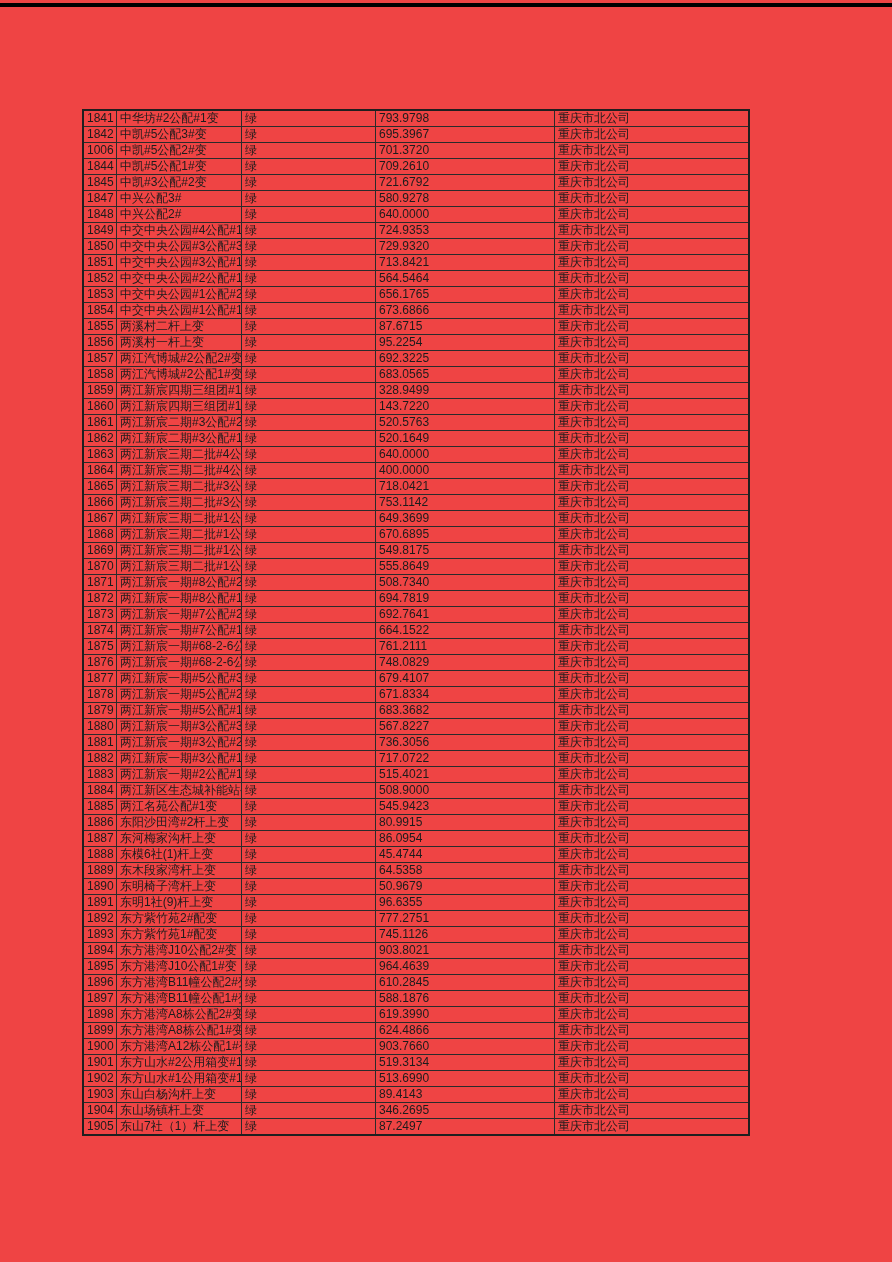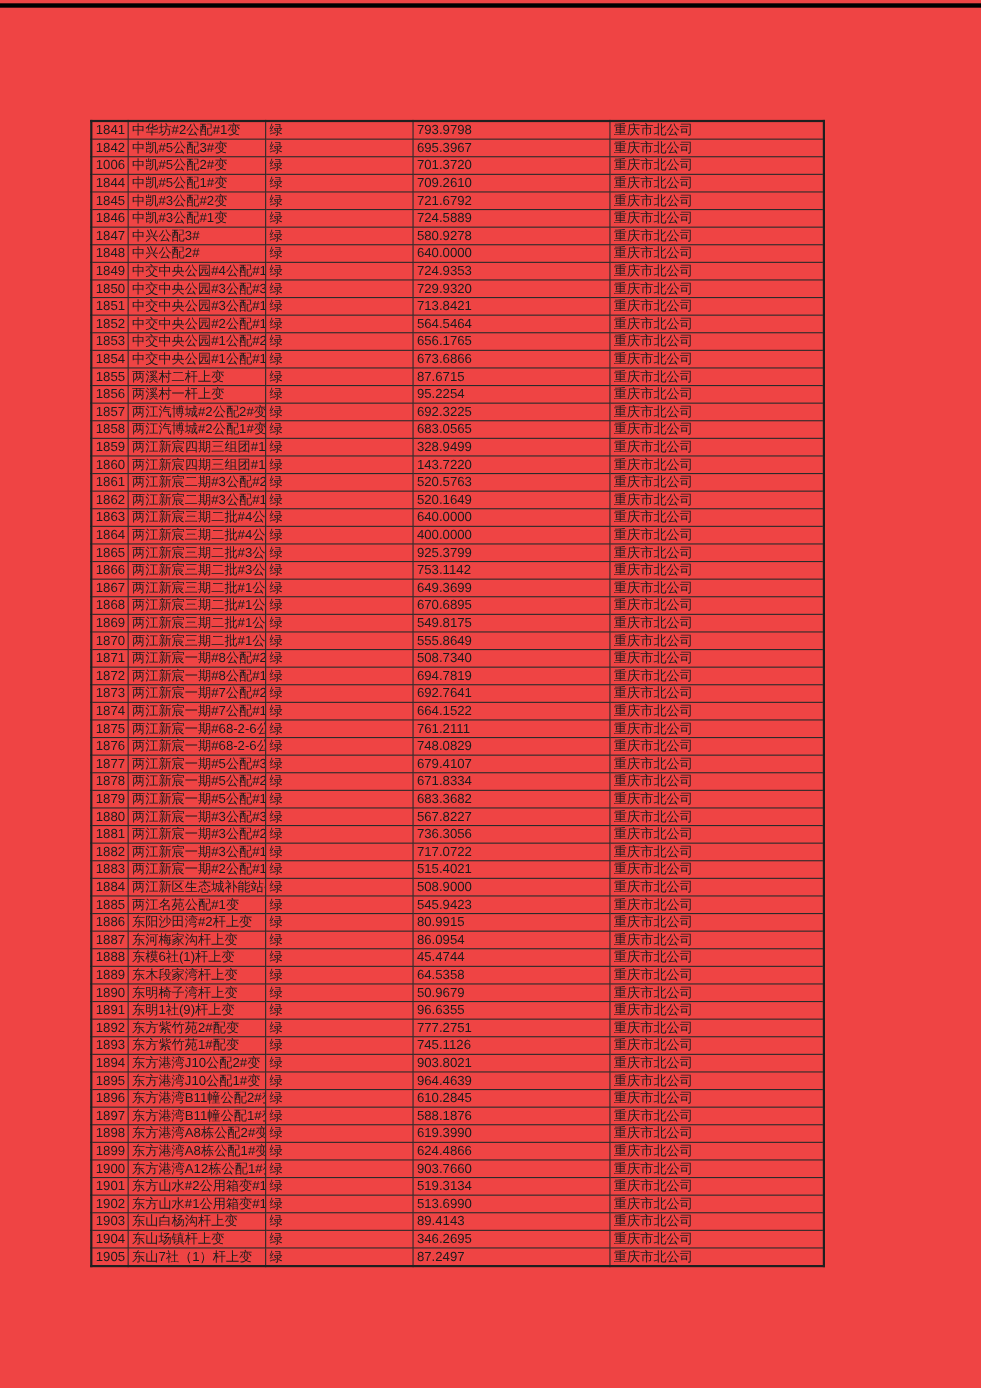--- a/index.html
+++ b/index.html
@@ -83,27 +83,20 @@
           <td class="col-company">重庆市北公司</td>
         </tr>
         <tr>
           <td class="col-id">1845</td>
           <td class="col-name">中凯#3公配#2变</td>
           <td class="col-status">绿</td>
           <td class="col-value">721.6792</td>
           <td class="col-company">重庆市北公司</td>
         </tr>
         <tr>
-          <td class="col-id">1846</td>
-          <td class="col-name">中凯#3公配#1变</td>
-          <td class="col-status">绿</td>
-          <td class="col-value">724.5889</td>
-          <td class="col-company">重庆市北公司</td>
-        </tr>
-        <tr>
           <td class="col-id">1847</td>
           <td class="col-name">中兴公配3#</td>
           <td class="col-status">绿</td>
           <td class="col-value">580.9278</td>
           <td class="col-company">重庆市北公司</td>
         </tr>
         <tr>
           <td class="col-id">1848</td>
           <td class="col-name">中兴公配2#</td>
           <td class="col-status">绿</td>
@@ -219,21 +212,21 @@
           <td class="col-id">1864</td>
           <td class="col-name">两江新宸三期二批#4公配</td>
           <td class="col-status">绿</td>
           <td class="col-value">400.0000</td>
           <td class="col-company">重庆市北公司</td>
         </tr>
         <tr>
           <td class="col-id">1865</td>
           <td class="col-name">两江新宸三期二批#3公配</td>
           <td class="col-status">绿</td>
-          <td class="col-value">925.3799</td>
+          <td class="col-value">718.0421</td>
           <td class="col-company">重庆市北公司</td>
         </tr>
         <tr>
           <td class="col-id">1866</td>
           <td class="col-name">两江新宸三期二批#3公配</td>
           <td class="col-status">绿</td>
           <td class="col-value">753.1142</td>
           <td class="col-company">重庆市北公司</td>
         </tr>
         <tr>

